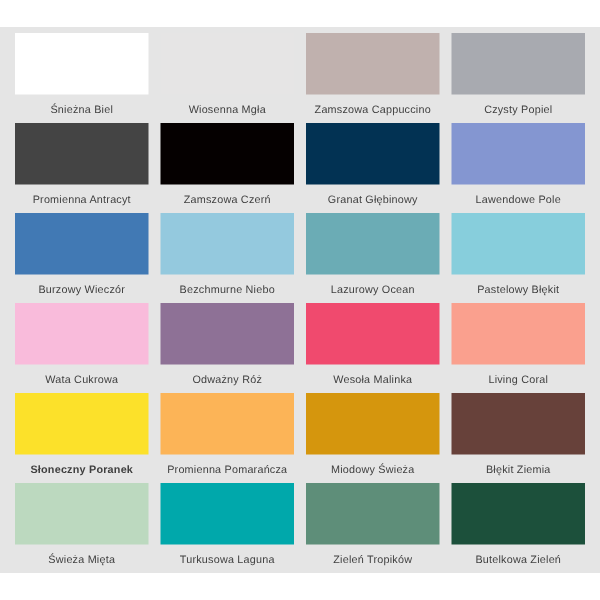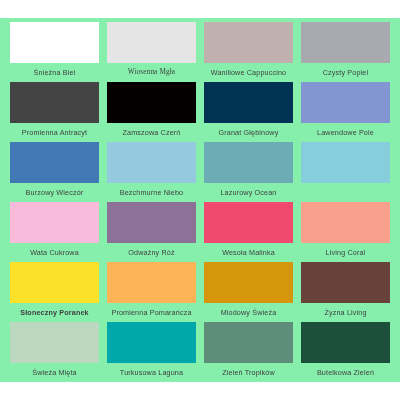--- a/index.html
+++ b/index.html
@@ -69,34 +69,34 @@
     white-space: nowrap;
     overflow: hidden;
     text-overflow: ellipsis;
     box-sizing: border-box;
   }
 </style>
 </head>
 <body>
 
 <div id="palette-page" style="background: rgb(255, 255, 255);">
-  <div id="palette-board" style="background: #86efac;">
+  <div id="palette-board" style="background: #e5e5e5;">
 
   <div class="palette-row">
         <div class="swatch-cell">
           <div class="swatch-chip" style="background: rgb(255, 255, 255);"></div>
           <div class="swatch-label" style="color: rgb(63, 63, 63);">Śnieżna Biel</div>
         </div>
         <div class="swatch-cell">
           <div class="swatch-chip" style="background: rgb(230, 229, 229);"></div>
-          <div class="swatch-label" style="color: rgb(63, 63, 63); font-family: Liberation Serif, serif;">Wiosenna Mgła</div>
+          <div class="swatch-label" style="color: rgb(63, 63, 63);">Wiosenna Mgła</div>
         </div>
         <div class="swatch-cell">
           <div class="swatch-chip" style="background: rgb(192, 177, 174);"></div>
-          <div class="swatch-label" style="color: rgb(63, 63, 63);">Waniliowe Cappuccino</div>
+          <div class="swatch-label" style="color: rgb(63, 63, 63);">Zamszowa Cappuccino</div>
         </div>
         <div class="swatch-cell">
           <div class="swatch-chip" style="background: rgb(168, 170, 176);"></div>
           <div class="swatch-label" style="color: rgb(63, 63, 63);">Czysty Popiel</div>
         </div>
       </div>
       <div class="palette-row">
         <div class="swatch-cell">
           <div class="swatch-chip" style="background: rgb(68, 68, 68);"></div>
           <div class="swatch-label" style="color: rgb(63, 63, 63);">Promienna Antracyt</div>
@@ -122,20 +122,21 @@
         <div class="swatch-cell">
           <div class="swatch-chip" style="background: rgb(148, 201, 222);"></div>
           <div class="swatch-label" style="color: rgb(63, 63, 63);">Bezchmurne Niebo</div>
         </div>
         <div class="swatch-cell">
           <div class="swatch-chip" style="background: rgb(107, 172, 181);"></div>
           <div class="swatch-label" style="color: rgb(63, 63, 63);">Lazurowy Ocean</div>
         </div>
         <div class="swatch-cell">
           <div class="swatch-chip" style="background: rgb(135, 206, 220);"></div>
+          <div class="swatch-label" style="color: rgb(63, 63, 63);">Pastelowy Błękit</div>
         </div>
       </div>
       <div class="palette-row">
         <div class="swatch-cell">
           <div class="swatch-chip" style="background: rgb(249, 187, 219);"></div>
           <div class="swatch-label" style="color: rgb(63, 63, 63);">Wata Cukrowa</div>
         </div>
         <div class="swatch-cell">
           <div class="swatch-chip" style="background: rgb(142, 113, 150);"></div>
           <div class="swatch-label" style="color: rgb(63, 63, 63);">Odważny Róż</div>
@@ -157,21 +158,21 @@
         <div class="swatch-cell">
           <div class="swatch-chip" style="background: rgb(252, 180, 87);"></div>
           <div class="swatch-label" style="color: rgb(63, 63, 63);">Promienna Pomarańcza</div>
         </div>
         <div class="swatch-cell">
           <div class="swatch-chip" style="background: rgb(213, 150, 13);"></div>
           <div class="swatch-label" style="color: rgb(63, 63, 63);">Miodowy Świeża</div>
         </div>
         <div class="swatch-cell">
           <div class="swatch-chip" style="background: rgb(103, 65, 58);"></div>
-          <div class="swatch-label" style="color: rgb(63, 63, 63);">Żyzna Living</div>
+          <div class="swatch-label" style="color: rgb(63, 63, 63);">Błękit Ziemia</div>
         </div>
       </div>
       <div class="palette-row">
         <div class="swatch-cell">
           <div class="swatch-chip" style="background: rgb(188, 217, 191);"></div>
           <div class="swatch-label" style="color: rgb(63, 63, 63);">Świeża Mięta</div>
         </div>
         <div class="swatch-cell">
           <div class="swatch-chip" style="background: rgb(0, 168, 171);"></div>
           <div class="swatch-label" style="color: rgb(63, 63, 63);">Turkusowa Laguna</div>

